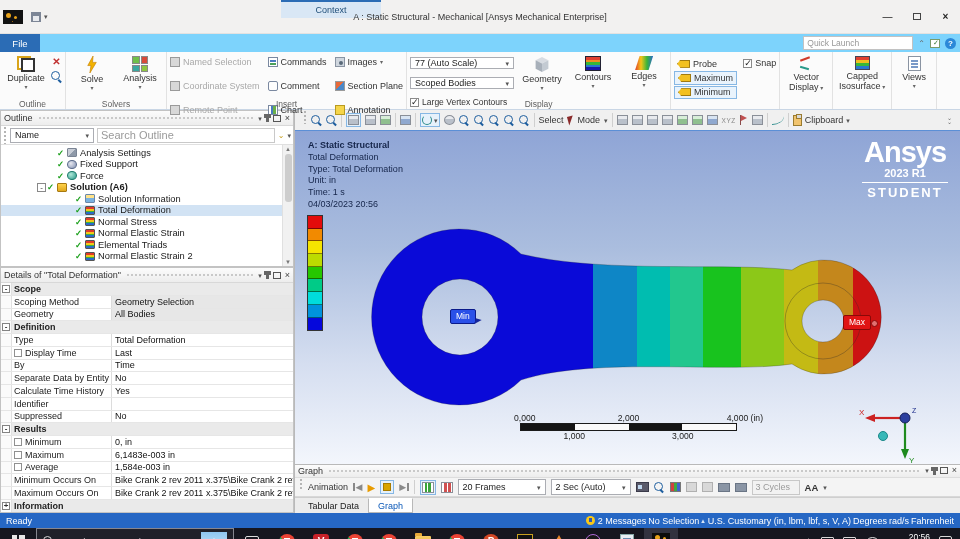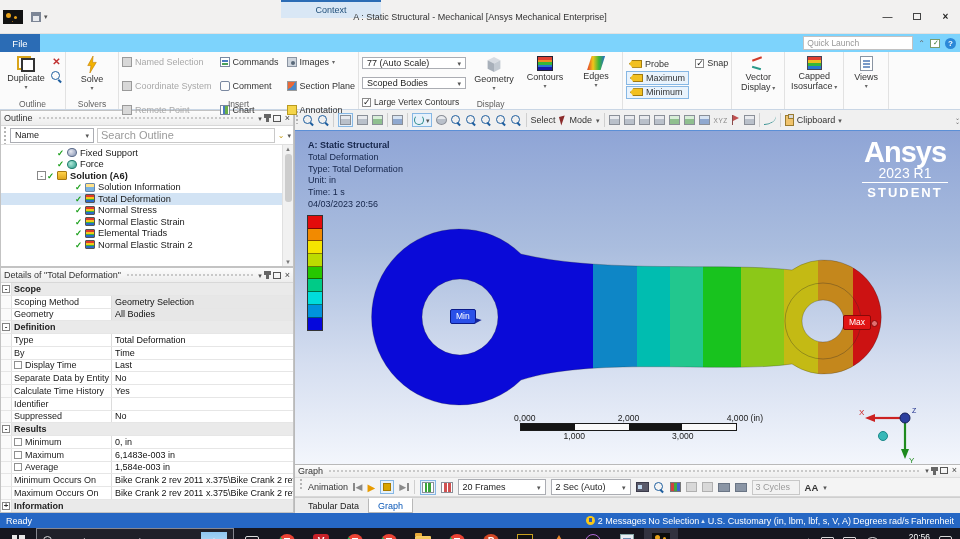--- a/index.html
+++ b/index.html
@@ -138,21 +138,21 @@
   .d-mark i:not(:empty){display:block}
   .d-label{width:100px;flex:none;display:flex;align-items:center;padding:0 2px;border-right:1px solid #dcdcdc;overflow:hidden;white-space:nowrap}
   .d-value{flex:1;display:flex;align-items:center;padding:0 3px;overflow:hidden;white-space:nowrap;color:#111}
   .d-chkbox{display:none;width:8px;height:8px;border:1px solid #909090;background:#fff;margin-right:3px;flex:none}
   .d-row.chk .d-chkbox{display:inline-block}
   .d-row.section{background:#eaeaea;font-weight:bold}
   .d-row.section .d-label{width:auto;border-right:none}
   .d-row.shaded .d-value{background:#e7e7e7}
 
   
-  .vtoolbar{height:21px;background:#f0f0f0;border-bottom:1px solid #5b8fd6;display:flex;align-items:center;gap:4px;padding:0 0;flex:none;color:#333}
+  .vtoolbar{height:21px;background:#f0f0f0;border-bottom:1px solid #5b8fd6;display:flex;align-items:center;gap:4px;padding:0 8px;flex:none;color:#333}
   .vsep{width:1px;height:14px;background:#cfcfcf;flex:none}
   .cb3{width:11px;height:10px;background:linear-gradient(180deg,#e8eaee 0 40%,#b9c0ca 40%);border:1px solid #8a8f98;flex:none}
   .cb3.green{background:linear-gradient(180deg,#d8eed8 0 40%,#8fbf8f 40%)}
   .cb3.blue{background:linear-gradient(180deg,#d8e4f2 0 40%,#8fa8cf 40%)}
   .tbx{display:flex;align-items:center;gap:2px;padding:1px;border:1px solid transparent}
   .tbx.sel{border-color:#86b7e4;background:#e6f1fb}
   .rot{width:10px;height:10px;border:1.6px solid #2a8a8a;border-radius:50%;border-top-color:transparent}
   .cur{width:0;height:0;border-left:6px solid #8a2a2a;border-bottom:9px solid transparent;transform:rotate(-15deg)}
   .vt-lbl{font-size:9px}
   .xyz{font-size:6.5px;color:#888;letter-spacing:.5px}
@@ -171,21 +171,21 @@
   .vp-ann .ann-row:first-child{font-weight:bold}
   .legend{position:absolute;left:12px;top:84px}
   .lg-bar{width:16px;border:1px solid #333}
   .lg-band{height:12.7px;border-bottom:1px solid rgba(0,0,0,.45)}
   .lg-band:last-child{border-bottom:none}
   .lg-labels{position:absolute;left:22px;top:-4px;width:95px}
   .lg-lbl{height:12.7px;font-size:8.6px;color:#101020;white-space:nowrap}
   .lg-lbl.b{font-weight:bold}
   .vp-logo{position:absolute;right:12px;top:6px;text-align:center;color:#fff}
   .logo-brand{font-size:29px;font-weight:bold;letter-spacing:-1px;line-height:30px}
-  .logo-rel{font-size:14px;font-weight:normal;line-height:12px}
+  .logo-rel{font-size:11px;font-weight:bold;line-height:12px}
   .logo-line{border-top:1.5px solid #fff;margin:3px 0 2px;width:86px;margin-left:auto}
   .logo-ed{font-size:13px;font-weight:bold;letter-spacing:2px}
   .crank-svg{position:absolute;left:0;top:0}
   .tag{position:absolute;color:#fff;font-size:8.5px;padding:0 5px;line-height:13px;border-radius:2px;z-index:3}
   .tag.min{left:155px;top:178px;background:#2a50e8;border:1px solid #0a1a8a}
   .tag.min::after{content:'';position:absolute;right:-6px;bottom:-2px;border-left:6px solid #16269a;border-bottom:6px solid transparent;transform:rotate(15deg)}
   .tag.max{left:548px;top:184px;background:#e01414;border:1px solid #8a0808}
   .tag.max::after{content:'';position:absolute;right:-8px;top:4px;width:5px;height:5px;border:1px solid #8a0808;border-radius:50%;background:rgba(255,255,255,.4)}
   .scalebar{position:absolute;left:225px;top:282px;width:217px;font-size:8.6px;color:#1a1a1a}
   .sb-top{position:relative;height:10px}
@@ -333,20 +333,30 @@
     </div>
 
     <div class="rgroup">
       <div class="bigbtn">
         <svg width="12" height="17" viewBox="0 0 10 16">
             <polygon points="6,0 1,9 4,9 3,16 9,6 5.5,6" fill="#f2b200" stroke="#c77f00" stroke-width="0.6"></polygon>
           </svg>
         <span class="bb-lbl">Solve</span>
         <span class="bb-caret">▾</span>
       </div>
+      <div class="bigbtn">
+        <span class="ic-analysis">
+            <i></i>
+            <i></i>
+            <i></i>
+            <i></i>
+          </span>
+        <span class="bb-lbl">Analysis</span>
+        <span class="bb-caret">▾</span>
+      </div>
       <div class="glabel">Solvers</div>
     </div>
 
     <div class="rgroup" style="gap:8px">
       <div class="smallcol">
         <div class="smallitem grayed">
             <span class="ri"></span>
             <span>Named Selection</span>
           </div>
         <div class="smallitem grayed">
@@ -490,20 +500,26 @@
           <div class="combo name-combo">
               <span>Name</span>
               <span class="caret">▾</span>
             </div>
           <input class="search-inp" placeholder="Search Outline" style="">
           <span class="fil-caret">⌄</span>
           <span class="caret">▾</span>
         </div>
         <div class="tree">
           <div>
+  <div class="tree-row lvl1 ico-settings">
+    <span class="t-exp"></span>
+    <span class="t-chk"></span>
+    <span class="t-ico"></span>
+    <span class="t-lbl">Analysis Settings</span>
+  </div>
 
   <div class="tree-row lvl1 ico-support">
     <span class="t-exp"></span>
     <span class="t-chk"></span>
     <span class="t-ico"></span>
     <span class="t-lbl">Fixed Support</span>
   </div>
 
   <div class="tree-row lvl1 ico-force">
     <span class="t-exp"></span>
@@ -619,35 +635,35 @@
   </div>
 
   <div class="d-row prop">
     <span class="d-mark"></span>
     <span class="d-label">
                 <i class="d-ltext">Type</i>
               </span>
     <span class="d-value">Total Deformation</span>
   </div>
 
-  <div class="d-row prop">
-    <span class="d-mark"></span>
-    <span class="d-label">
-                <i class="d-ltext">By</i>
-              </span>
-    <span class="d-value">Time</span>
-  </div>
-
   <div class="d-row prop chk">
     <span class="d-mark"></span>
     <span class="d-label">
                 <i class="d-chkbox"></i>
                 <i class="d-ltext">Display Time</i>
               </span>
     <span class="d-value">Last</span>
+  </div>
+
+  <div class="d-row prop">
+    <span class="d-mark"></span>
+    <span class="d-label">
+                <i class="d-ltext">By</i>
+              </span>
+    <span class="d-value">Time</span>
   </div>
 
   <div class="d-row prop">
     <span class="d-mark"></span>
     <span class="d-label">
                 <i class="d-ltext">Separate Data by Entity</i>
               </span>
     <span class="d-value">No</span>
   </div>
 

